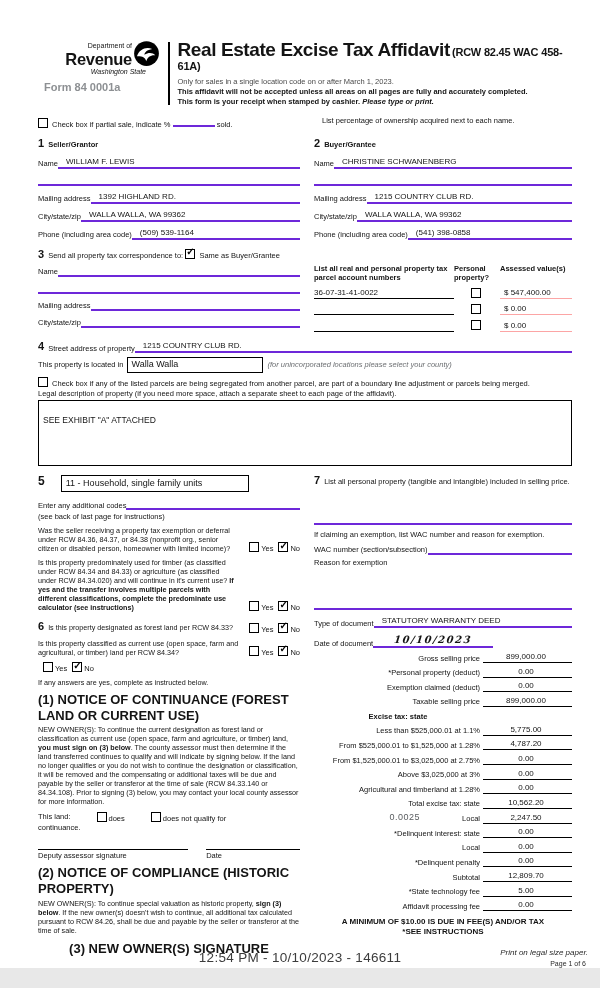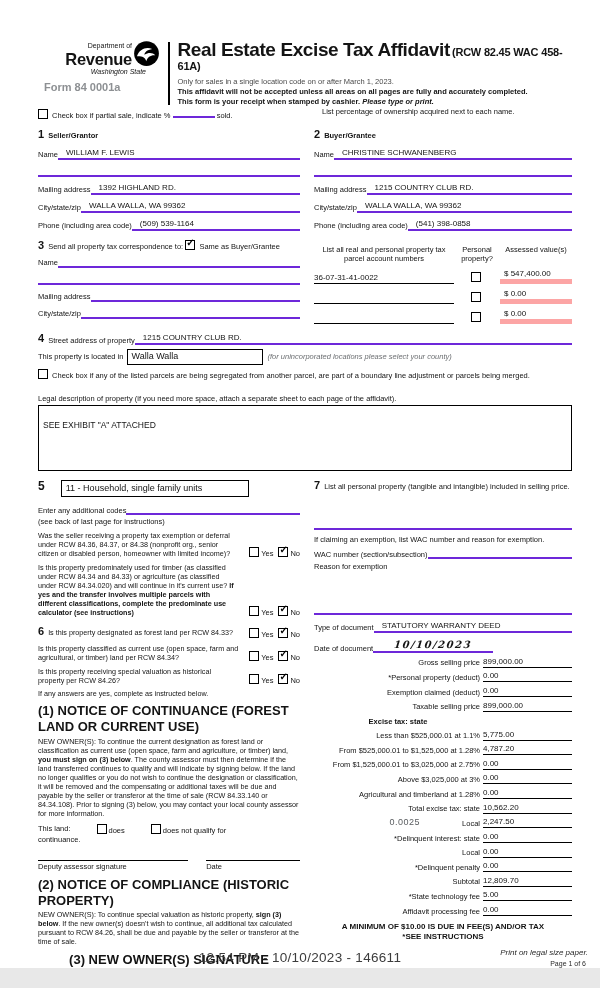--- a/index.html
+++ b/index.html
@@ -31,49 +31,49 @@
   .val{font-size:8px;padding:0 2px 0 8px}
   .cb{display:inline-block;width:8px;height:8px;border:1px solid #000;vertical-align:-1px;position:relative;margin:0 2px 0 0;flex:none}
   .cb.on::after{content:"\2713";position:absolute;left:0;top:-3.5px;font-size:10px;font-weight:bold;color:#000}
   
   .row2{display:flex;gap:14px}
   .colL{width:262px;flex:none}
   .colR{flex:1;min-width:0}
   .secnum{font-size:11px;font-weight:bold;margin-right:4px}
   .sechead{font-weight:bold;font-size:7.5px;margin-top:8px}
   
-  .pt-head{display:flex;font-weight:normal;text-align:center;margin-top:6px}
+  .pt-head{display:flex;font-weight:bold;margin-top:16px}
   .pt-c1{width:140px;flex:none}
   .pt-c2{width:46px;flex:none}
   .pt-c3{flex:1}
   .pt-row{display:flex;align-items:flex-end;margin-top:5px}
   .pt-row .pnum{width:140px;border-bottom:1px solid #000;font-size:8px;min-height:10px;flex:none}
   .pt-row .pbox{width:46px;text-align:center;flex:none}
-  .pt-row .pval{flex:1;border-bottom:5px solid #fca5a5;font-size:8px;text-align:left;padding-left:4px;min-height:10px}
+  .pt-row .pval{flex:1;border-bottom:1px solid #fca5a5;font-size:8px;text-align:left;padding-left:4px;min-height:10px}
   
   .selbox{display:inline-block;border:1.2px solid #000;width:128px;padding:1px 3px;font-size:9px;margin:0 4px}
   .legalbox{border:1.2px solid #000;height:50px;margin-top:2px;padding:14px 4px 0 4px;font-size:8.5px}
   
   .q{display:flex;gap:5px;margin-top:5px}
   .q .txt{flex:1;font-size:7.2px}
   .q .yn{white-space:nowrap;align-self:flex-end;flex:none}
   .yn .cb{margin-left:5px}
   .codebox{display:inline-block;border:1.2px solid #000;width:178px;padding:2px 4px;font-size:9px;vertical-align:middle}
   .para{font-size:7.2px;margin-top:4px;text-align:left}
   .ptitle{font-weight:bold;font-size:13px;margin-top:5px}
   .center{text-align:center}
   
   .sigpair{display:flex;gap:18px;margin-top:14px}
   .sigpair .half{flex:1;border-top:1px solid #000;padding-top:1px}
   
   .trow{display:flex;align-items:flex-end;margin-top:3.6px}
   .trow .tl{flex:1;text-align:right;white-space:nowrap}
   .trow .tlf{flex:1;display:flex;justify-content:flex-end;align-items:flex-end}
   .tp{color:#5a5d60;font-size:9px;margin-right:42px;letter-spacing:0.5px}
-  .trow .tv{width:86px;margin-left:3px;border-bottom:1px solid #000;text-align:left;font-size:8px;padding-right:3px;flex:none;min-height:10px}
+  .trow .tv{width:86px;margin-left:3px;border-bottom:1px solid #000;text-align:center;font-size:8px;padding-right:3px;flex:none;min-height:10px}
   .excise-head{text-align:center;font-weight:bold;margin-top:5px;padding-right:90px}
   .minnote{font-weight:bold;text-align:center;font-size:8px;margin-top:5px}
   
   .hand{font-family:"DejaVu Serif",serif;font-style:italic;font-weight:600;font-size:10px;letter-spacing:1.5px;display:inline-block;transform:skewX(-6deg)}
   .sigline{position:relative}
   .scrawl{position:absolute;left:8px;top:-18px;overflow:visible}
   
   .cert{margin-top:8px;font-weight:bold;font-size:7.6px}
   .s8 .fld{margin-top:5px}
   .stamp{position:absolute;left:0;right:0;top:950px;text-align:center;font-size:13.5px;color:#3c3c3c;letter-spacing:0.3px}
@@ -106,21 +106,21 @@
       <div>
         <span class="h1">Real Estate Excise Tax Affidavit</span>
         <span class="h1ref">(RCW 82.45 WAC 458-61A)</span>
       </div>
       <div class="sub1">Only for sales in a single location code on or after March 1, 2023.</div>
       <div class="sub2">This affidavit will not be accepted unless all areas on all pages are fully and accurately completed.</div>
       <div class="sub2"><span>This form is your receipt when stamped by cashier.</span> <span class="i">Please type or print.</span></div>
     </div>
   </div>
 
-  <div class="row2" style="">
+  <div class="row2" style="margin-top:9px">
     <div class="colL" style="width:270px">
       <span class="cb"></span>
       <span>Check box if partial sale, indicate %</span>
       <span class="line" style="width:42px"></span>
       <span>sold.</span>
     </div>
     <div class="colR">List percentage of ownership acquired next to each name.</div>
   </div>
 
   <div class="row2">
@@ -225,21 +225,21 @@
     </div>
     <div style="margin-top:4px;display:flex;align-items:center">
       <span>This property is located in</span>
       <span class="selbox">Walla Walla</span>
       <span class="i gray">(for unincorporated locations please select your county)</span>
     </div>
     <div style="margin-top:4px">
       <span class="cb"></span>
       <span>Check box if any of the listed parcels are being segregated from another parcel, are part of a boundary line adjustment or parcels being merged.</span>
     </div>
-    <div style="margin-top:14px">Legal description of property (if you need more space, attach a separate sheet to each page of the affidavit).</div>
+    <div style="margin-top:1px">Legal description of property (if you need more space, attach a separate sheet to each page of the affidavit).</div>
     <div class="legalbox">
       <span>SEE EXHIBIT "A" ATTACHED</span>
     </div>
   </div>
 
   <div class="row2" style="margin-top:8px">
 
     <div class="colL">
       <div>
         <span class="secnum" style="font-size:12px">5</span>
@@ -262,21 +262,20 @@
       <div style="margin-top:8px">
         <div class="q" style="margin-top:0">
           <span class="txt"><span class="secnum">6</span><span>Is this property designated as forest land per RCW 84.33?</span></span>
           <span class="yn"><span class="cb"></span><span>Yes</span><span class="cb on"></span><span>No</span></span>
         </div>
         <div class="q">
           <span class="txt">Is this property classified as current use (open space, farm and agricultural, or timber) land per RCW 84.34?</span>
           <span class="yn"><span class="cb"></span><span>Yes</span><span class="cb on"></span><span>No</span></span>
         </div>
         <div class="q">
-          <span class="txt">Is this property receiving special valuation as historical property per RCW 84.26?</span>
           <span class="yn"><span class="cb"></span><span>Yes</span><span class="cb on"></span><span>No</span></span>
         </div>
         <div class="para">If any answers are yes, complete as instructed below.</div>
         <div class="ptitle">(1) NOTICE OF CONTINUANCE (FOREST LAND OR CURRENT USE)</div>
         <div class="para" style="margin-top:1px">
           <span>NEW OWNER(S): To continue the current designation as forest land or classification as current use (open space, farm and agriculture, or timber) land, </span><b>you must sign on (3) below</b><span>. The county assessor must then determine if the land transferred continues to qualify and will indicate by signing below. If the land no longer qualifies or you do not wish to continue the designation or classification, it will be removed and the compensating or additional taxes will be due and payable by the seller or transferor at the time of sale (RCW 84.33.140 or 84.34.108). Prior to signing (3) below, you may contact your local county assessor for more information.</span>
         </div>
         <div style="margin-top:6px;display:flex;gap:26px">
           <span>This land:</span>
           <span><span class="cb"></span><span>does</span></span>

